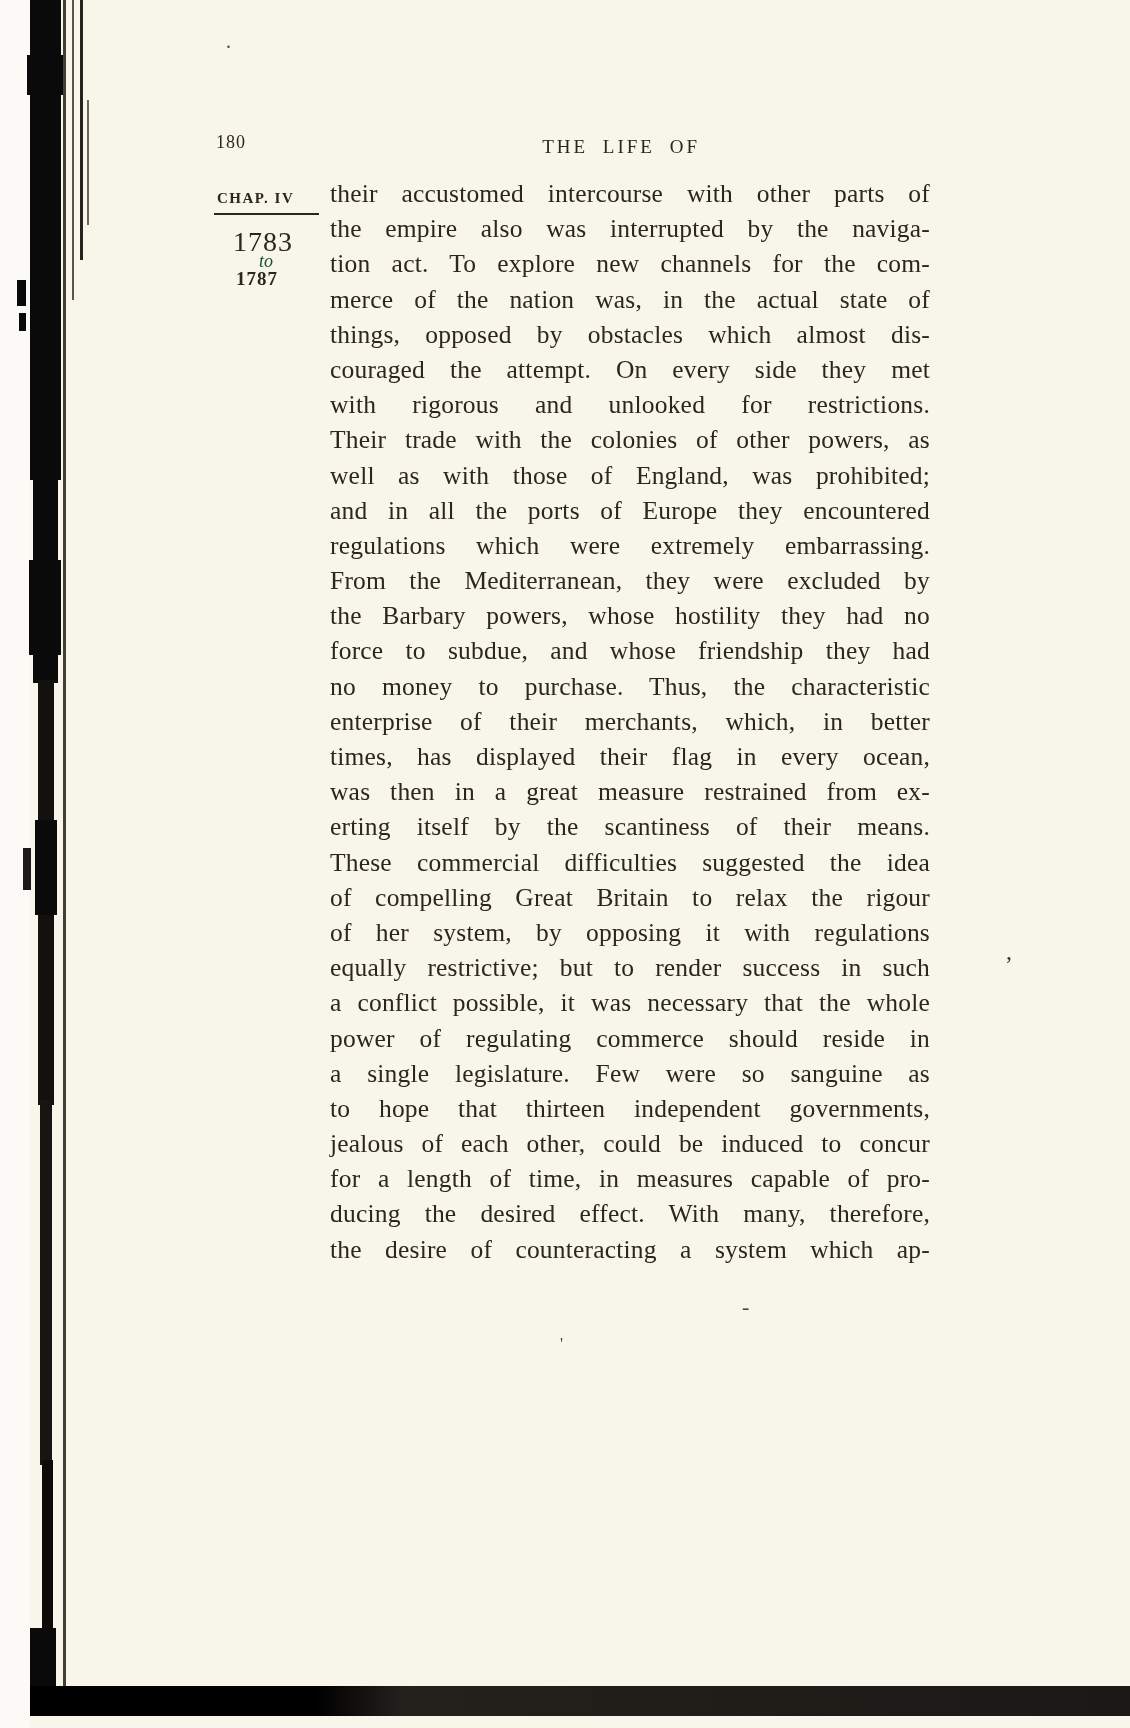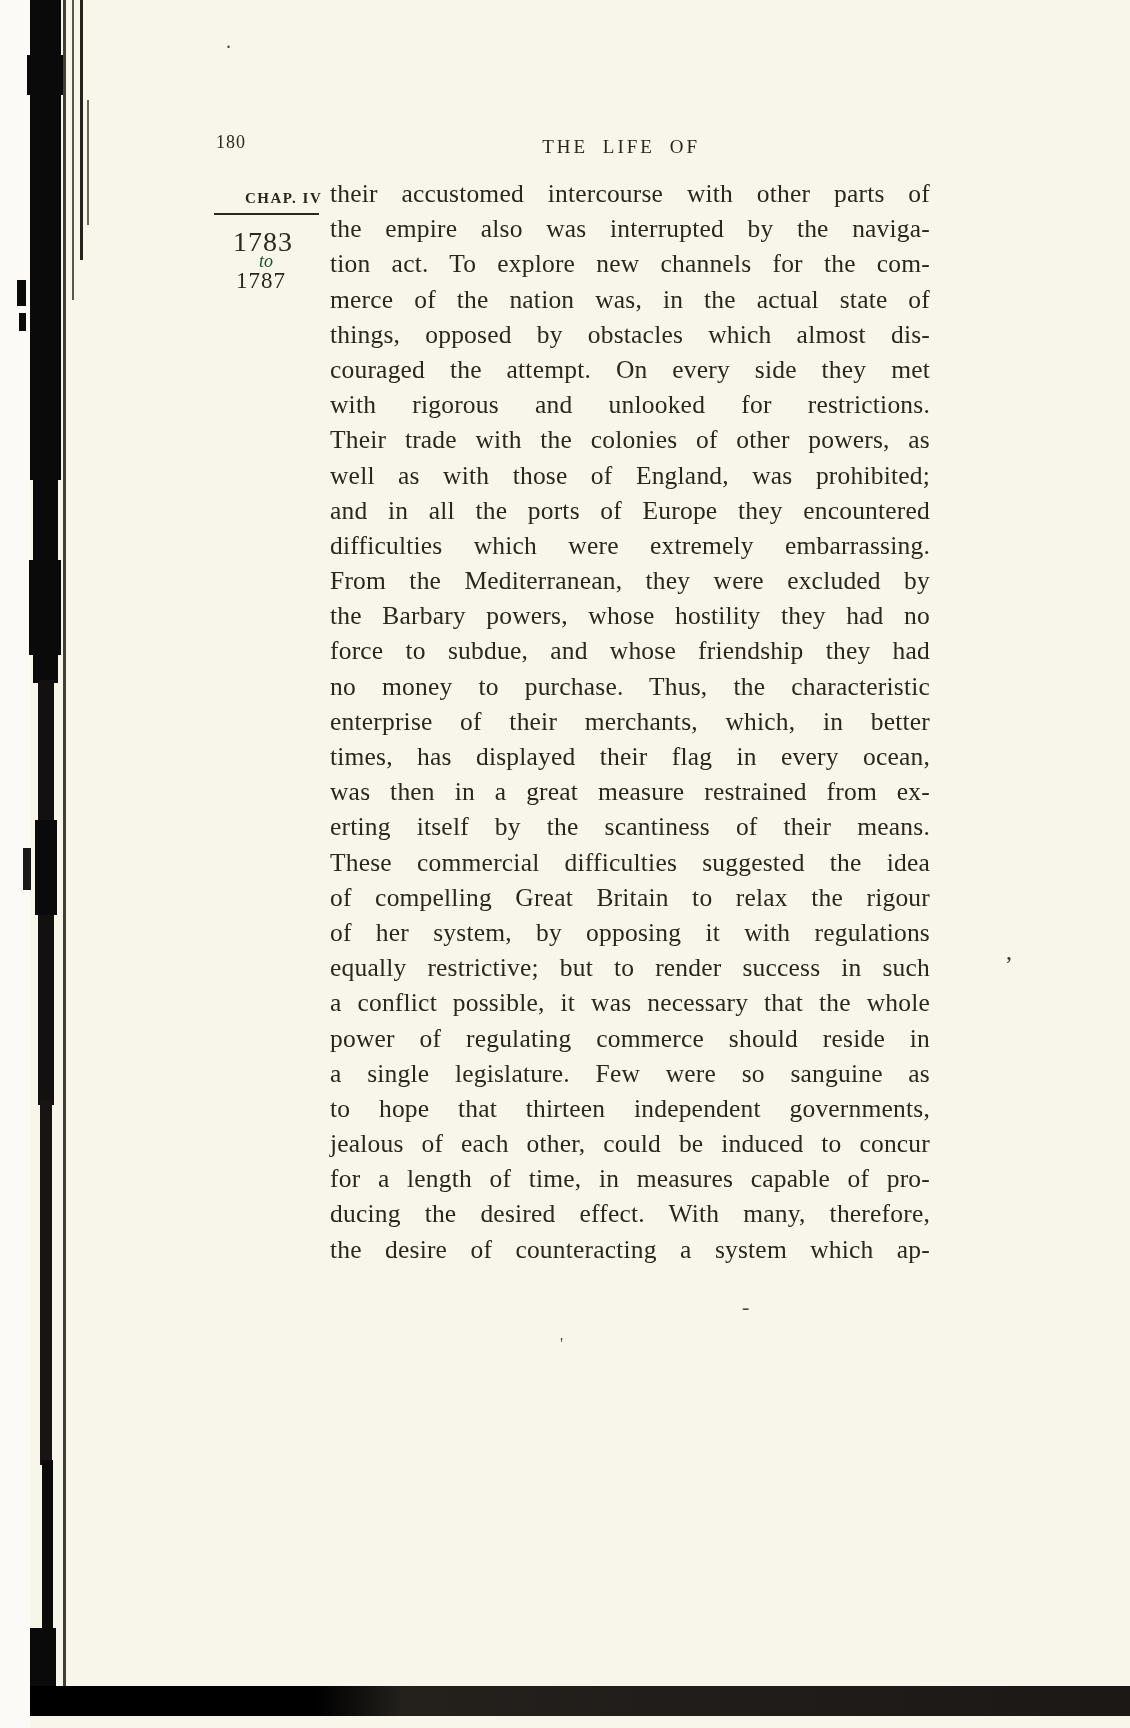--- a/index.html
+++ b/index.html
@@ -44,29 +44,29 @@
     font-size: 18px; letter-spacing: 1px;
   }
   .runhead {
     position: absolute; left: 520px; top: 136px; width: 180px;
     text-align: right; font-size: 19px;
     letter-spacing: 3px; word-spacing: 7px;
   }
   
   .chap {
     position: absolute; left: 217px; top: 190px;
-    font-size: 15px; letter-spacing: 1.5px; font-weight: 600; margin-left: 28px;
+    font-size: 15px; letter-spacing: 1.5px; font-weight: 600;
   }
   .chap-rule {
     position: absolute; left: 214px; top: 213px; width: 105px; height: 2px;
     background: var(--ink, #2c2620);
   }
   .year1 { position: absolute; left: 233px; top: 226px; font-size: 28px; letter-spacing: 1px; }
   .toword { position: absolute; left: 259px; top: 251px; font-size: 18px; font-style: italic; color: #14532d; }
-  .year2 { position: absolute; left: 236px; top: 268px; font-size: 23px; letter-spacing: 1px; }
+  .year2 { position: absolute; left: 236px; top: 268px; font-size: 19px; letter-spacing: 1px; font-weight: bold; }
   
   .body-text {
     position: absolute; left: 330px; top: 176px; width: 600px;
     font-size: 25.5px;
   }
   .body-line {
     height: 35.2px; line-height: 35.2px;
     text-align: justify; text-align-last: justify; text-justify: inter-word;
     letter-spacing: 0.2px;
     white-space: nowrap; 
@@ -117,21 +117,21 @@
       <div class="body-line">their accustomed intercourse with other parts of</div>
       <div class="body-line">the empire also was interrupted by the naviga-</div>
       <div class="body-line">tion act. To explore new channels for the com-</div>
       <div class="body-line">merce of the nation was, in the actual state of</div>
       <div class="body-line">things, opposed by obstacles which almost dis-</div>
       <div class="body-line">couraged the attempt. On every side they met</div>
       <div class="body-line">with rigorous and unlooked for restrictions.</div>
       <div class="body-line">Their trade with the colonies of other powers, as</div>
       <div class="body-line">well as with those of England, was prohibited;</div>
       <div class="body-line">and in all the ports of Europe they encountered</div>
-      <div class="body-line">difficulties which were extremely embarrassing.</div>
+      <div class="body-line">regulations which were extremely embarrassing.</div>
       <div class="body-line">From the Mediterranean, they were excluded by</div>
       <div class="body-line">the Barbary powers, whose hostility they had no</div>
       <div class="body-line">force to subdue, and whose friendship they had</div>
       <div class="body-line">no money to purchase. Thus, the characteristic</div>
       <div class="body-line">enterprise of their merchants, which, in better</div>
       <div class="body-line">times, has displayed their flag in every ocean,</div>
       <div class="body-line">was then in a great measure restrained from ex-</div>
       <div class="body-line">erting itself by the scantiness of their means.</div>
       <div class="body-line">These commercial difficulties suggested the idea</div>
       <div class="body-line">of compelling Great Britain to relax the rigour</div>

